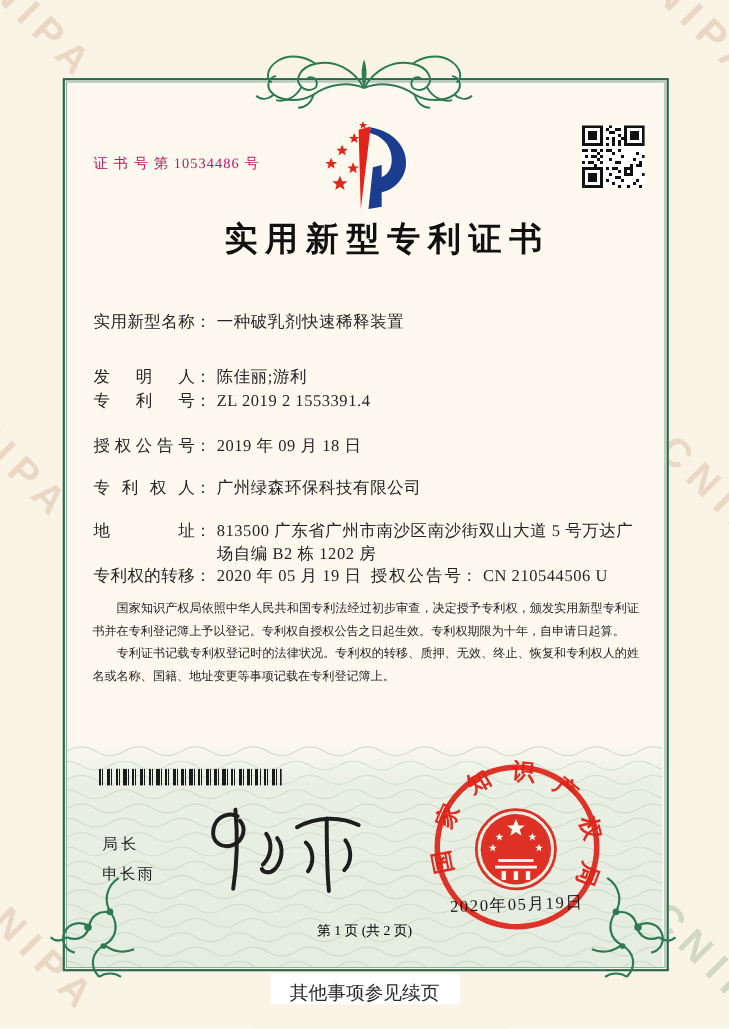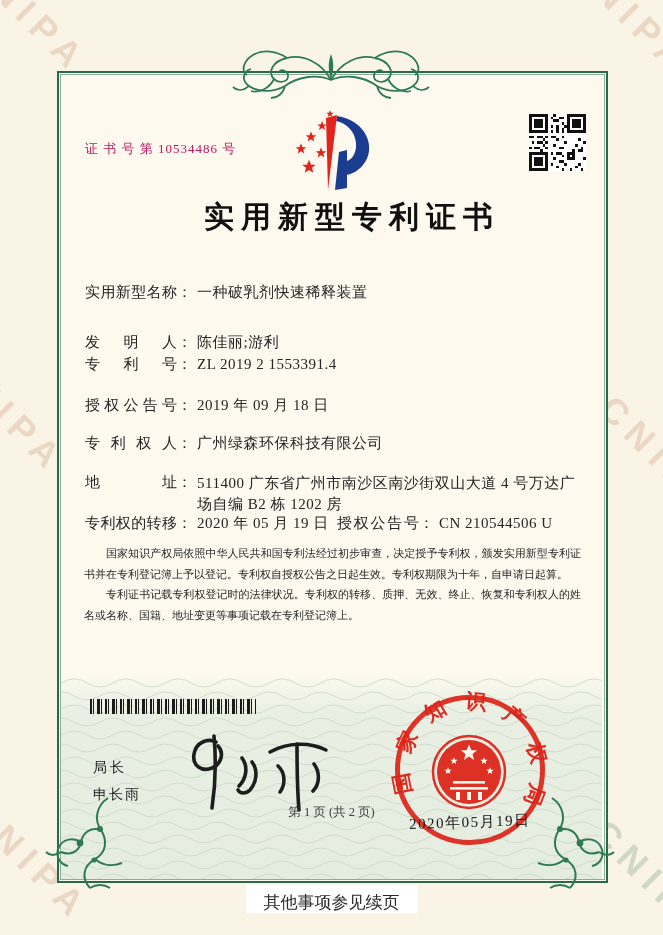--- a/index.html
+++ b/index.html
@@ -36,21 +36,21 @@
   .barcode{left:90px;top:699px;width:166px;height:15px;z-index:5;
     background:repeating-linear-gradient(90deg,#1a1a1a 0 2px,transparent 2px 3px,
       #1a1a1a 3px 4px,transparent 4px 7px,#1a1a1a 7px 10px,transparent 10px 11px,
       #1a1a1a 11px 12px,transparent 12px 15px);}
   .role{left:93px;top:759px;font-size:14px;letter-spacing:3px;z-index:5;
         font-family:Liberation Serif, serif;color:#1c1c1c;text-align:right;}
   .dirname{left:93px;top:786px;font-size:14px;letter-spacing:2px;z-index:5;
         font-family:"Liberation Sans","DejaVu Sans",sans-serif;color:#1c1c1c;}
   .sig{left:178px;top:728px;z-index:5;}
   .seal{left:391px;top:691px;z-index:6;}
-  .pagenum{left:0;right:0;top:804px;text-align:center;font-size:12.5px;z-index:5;color:#404040;}
+  .pagenum{left:0;right:0;top:838px;text-align:center;font-size:12.5px;z-index:5;color:#000000;}
   .footer-strip{position:absolute;left:246px;top:885px;width:172px;height:28px;
                 background:#ffffff;z-index:3;}
   .footer-note{left:0;right:0;top:891px;text-align:center;font-size:17px;color:#2a2a2a;z-index:4;}
   .logo{left:288px;top:110px;z-index:5;}
   .qr{left:529px;top:114px;z-index:5;}
   .flourish-top{left:229px;top:44px;z-index:5;}
   .flourish-bl{left:44px;top:794px;z-index:5;}
   .flourish-br{left:534px;top:794px;z-index:5;transform:scale(-1,1);}
 </style>
 </head>
@@ -239,21 +239,21 @@
   <div class="row" style="top:355px">
     <span class="lbl">专利号</span><span class="colon">：</span><span class="val">ZL 2019 2 1553391.4</span>
   </div>
   <div class="row" style="top:396px">
     <span class="lbl">授权公告号</span><span class="colon">：</span><span class="val">2019 年 09 月 18 日</span>
   </div>
   <div class="row" style="top:434px">
     <span class="lbl">专利权人</span><span class="colon">：</span><span class="val">广州绿森环保科技有限公司</span>
   </div>
   <div class="row" style="top:473px">
-    <span class="lbl">地址</span><span class="colon">：</span><span class="val addr">511400 广东省广州市南沙区南沙街双山大道 4 号万达广场自编 B2 栋 1202 房</span>
+    <span class="lbl">地址</span><span class="colon">：</span><span class="val addr">813500 广东省广州市南沙区南沙街双山大道 5 号万达广场自编 B2 栋 1202 房</span>
   </div>
   <div class="row" style="top:514px;width:500px">
     <span class="lbl">专利权的转移</span><span class="colon">：</span><span class="val">2020 年 05 月 19 日</span>
     <span class="grant2">
       <span class="lbl">授权公告号</span><span class="colon">：</span><span class="val">CN 210544506 U</span>
     </span>
   </div>
 
   <div class="content paras">
     <p>国家知识产权局依照中华人民共和国专利法经过初步审查，决定授予专利权，颁发实用新型专利证书并在专利登记簿上予以登记。专利权自授权公告之日起生效。专利权期限为十年，自申请日起算。</p>

